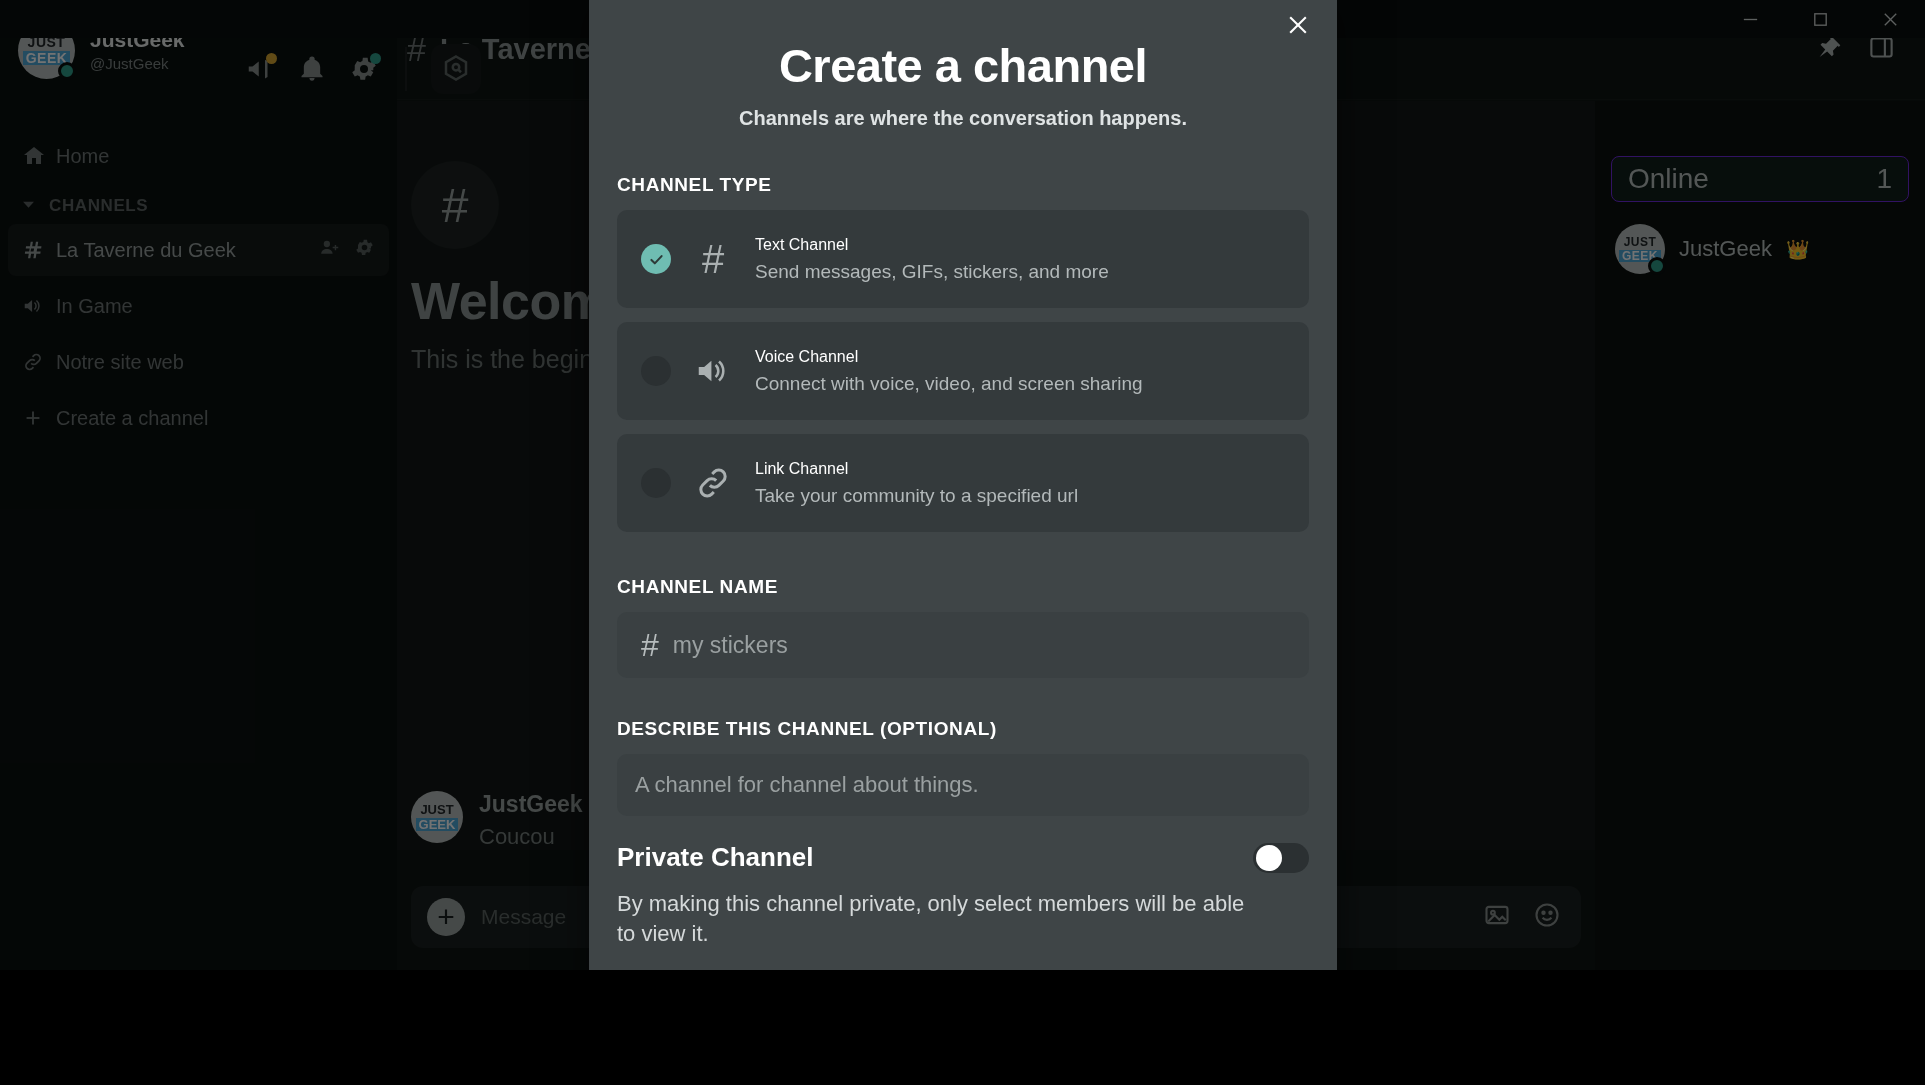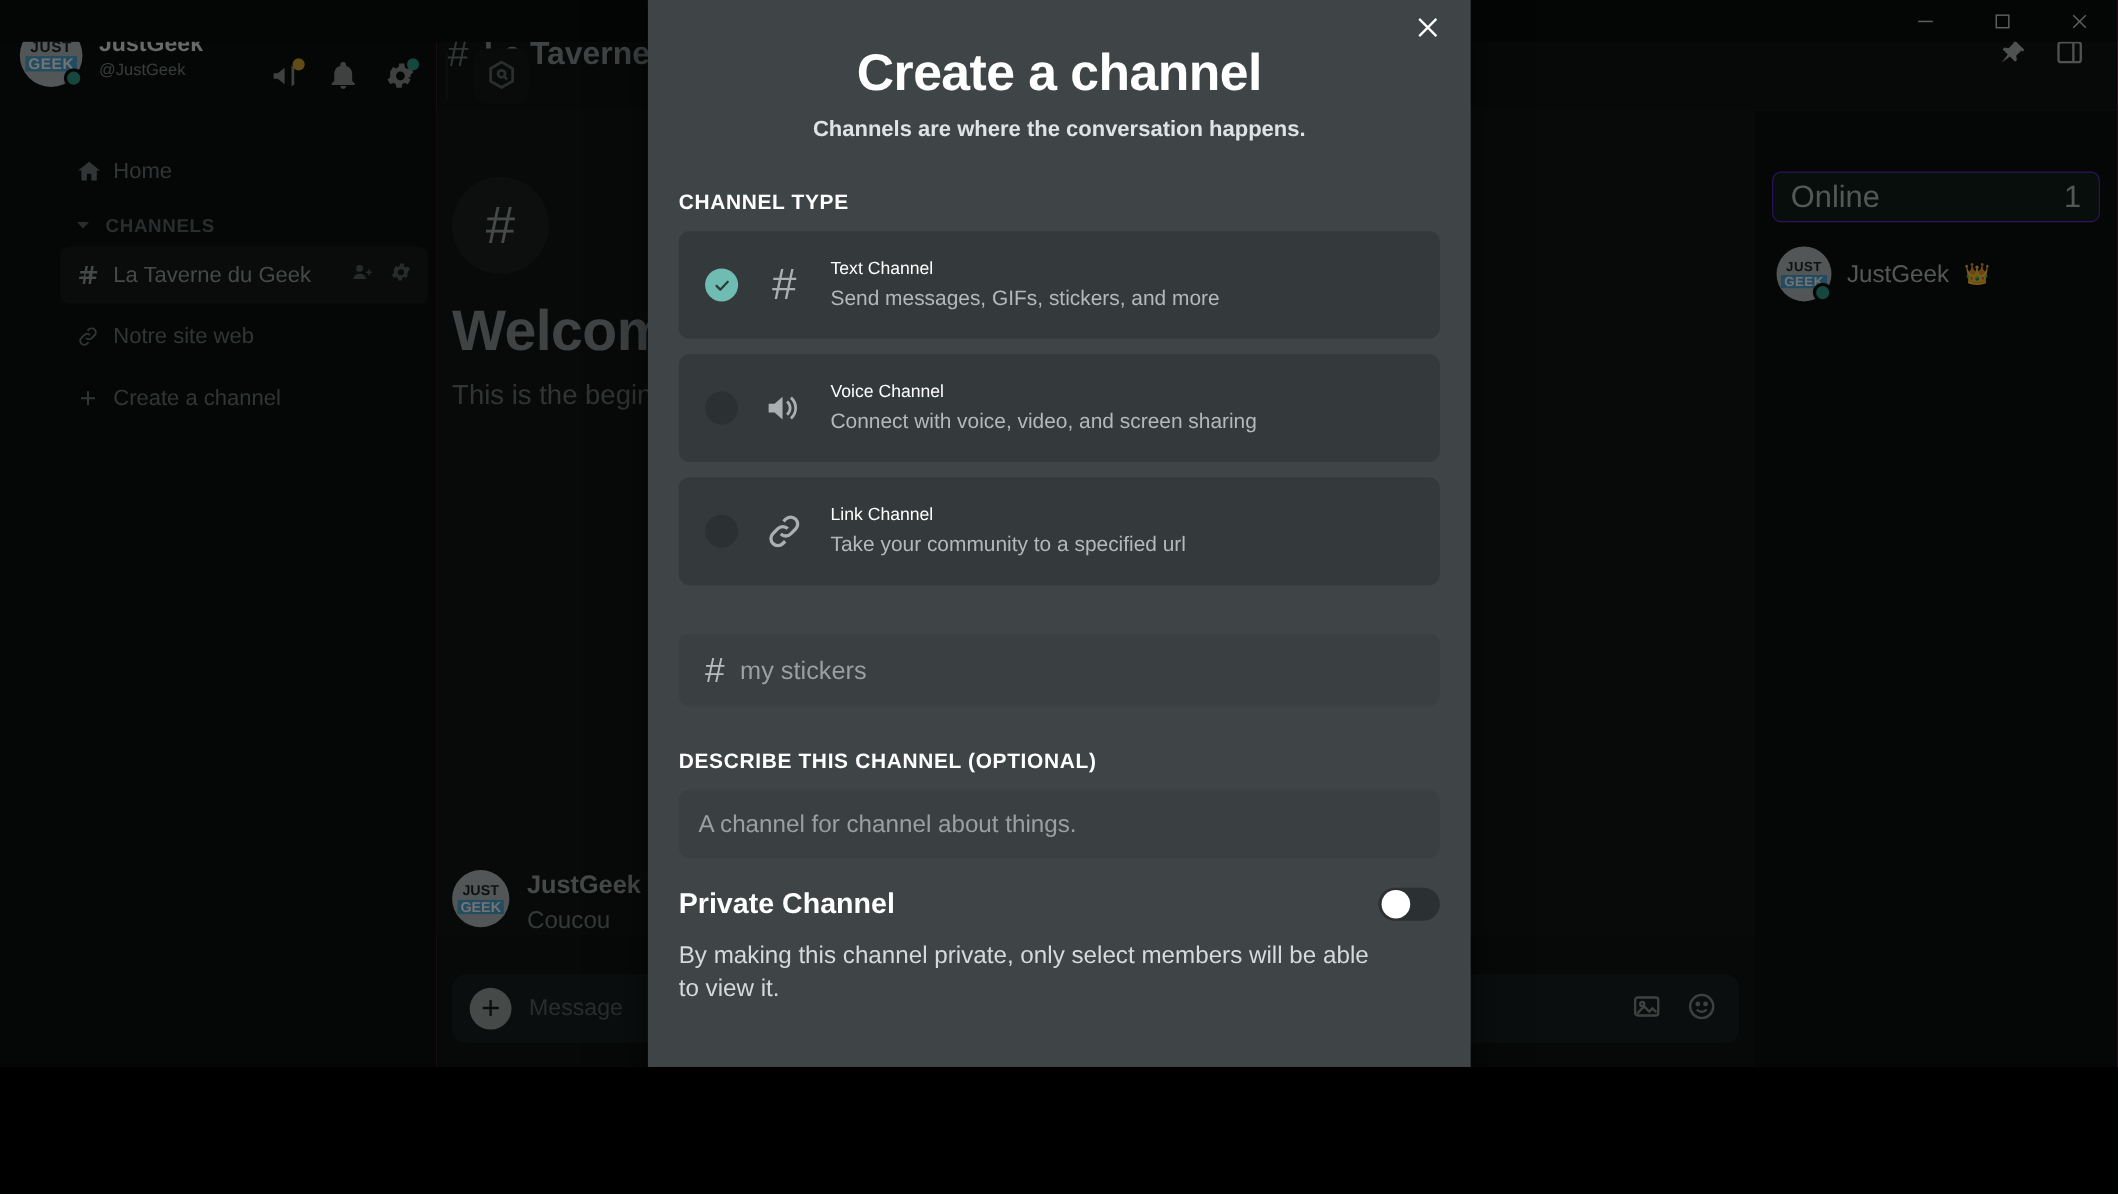--- a/index.html
+++ b/index.html
@@ -75,21 +75,21 @@
     right: 0px; top: 1px;
   }
   .divider-v {
     width: 2px; height: 44px; background: #1b2120; margin: 0 6px;
   }
   .search-btn {
     width: 50px; height: 50px; border-radius: 12px; background: #141a19;
     display: flex; align-items: center; justify-content: center; color: #5d6665;
   }
 
-  .nav-list { margin-top: 30px; padding-left: 47px; }
+  .nav-list { margin-top: 30px; }
   .nav-item {
     display: flex; align-items: center; height: 52px;
     padding: 0 14px; margin: 0 8px; border-radius: 8px;
     color: #6f7776; font-size: 20px;
   }
   .nav-item .ni-icon { width: 34px; display: flex; align-items: center; color: #6f7776; }
   .section-label {
     display: flex; align-items: center; gap: 14px;
     padding: 14px 14px 8px 14px; margin: 0 8px;
     font-size: 17px; font-weight: bold; color: #5d6564; letter-spacing: .6px;
@@ -369,20 +369,30 @@
                 </svg>
             </span>
             <span>
               <svg width="21" height="21" viewBox="0 0 24 24" fill="currentColor">
                   <path d="M19.4 13a7.6 7.6 0 0 0 0-2l2-1.6-2-3.4-2.4 1a7.5 7.5 0 0 0-1.7-1L14.9 3h-3.8l-.4 2.6c-.6.2-1.2.6-1.7 1l-2.4-1-2 3.4L4.6 11a7.6 7.6 0 0 0 0 2l-2 1.6 2 3.4 2.4-1c.5.4 1.1.8 1.7 1l.4 2.6h3.8l.4-2.6c.6-.2 1.2-.6 1.7-1l2.4 1 2-3.4-2-1.6zM12 15.2A3.2 3.2 0 1 1 12 8.8a3.2 3.2 0 0 1 0 6.4z"></path>
                 </svg>
             </span>
           </span>
         </div>
 
+        <div class="chan-item">
+          <span class="c-icon">
+            <svg width="22" height="22" viewBox="0 0 24 24" fill="currentColor">
+                <path d="M3 9.5v5h3.4L11 18.5v-13L6.4 9.5H3z"></path>
+                <path d="M13.6 8.2a5 5 0 0 1 0 7.6" fill="none" stroke="currentColor" stroke-width="1.6"></path>
+                <path d="M15.8 6a8 8 0 0 1 0 12" fill="none" stroke="currentColor" stroke-width="1.6"></path>
+              </svg>
+          </span>
+          <span>In Game</span>
+        </div>
 
         <div class="chan-item">
           <span class="c-icon">
             <svg width="22" height="22" viewBox="0 0 24 24" fill="none" stroke="currentColor" stroke-width="1.9">
                 <path d="M10 13.5a4 4 0 0 0 5.7 0l2.8-2.8a4 4 0 0 0-5.7-5.7l-1.3 1.3"></path>
                 <path d="M14 10.5a4 4 0 0 0-5.7 0l-2.8 2.8a4 4 0 0 0 5.7 5.7l1.3-1.3"></path>
               </svg>
           </span>
           <span>Notre site web</span>
         </div>
@@ -583,20 +593,21 @@
                 <path d="M14 10.5a4 4 0 0 0-5.7 0l-2.8 2.8a4 4 0 0 0 5.7 5.7l1.3-1.3"></path>
               </svg>
           </span>
           <span class="type-text">
             <span class="t-title" style="display:block">Link Channel</span>
             <span class="t-desc" style="display:block">Take your community to a specified url</span>
           </span>
         </div>
       </div>
 
+      <div class="field-label">CHANNEL NAME</div>
       <div class="text-input">
         <span class="in-hash">#</span>
         <span class="in-ph">my stickers</span>
       </div>
 
       <div class="field-label">DESCRIBE THIS CHANNEL (OPTIONAL)</div>
       <div class="desc-input">
         <span class="in-ph">A channel for channel about things.</span>
       </div>
 

